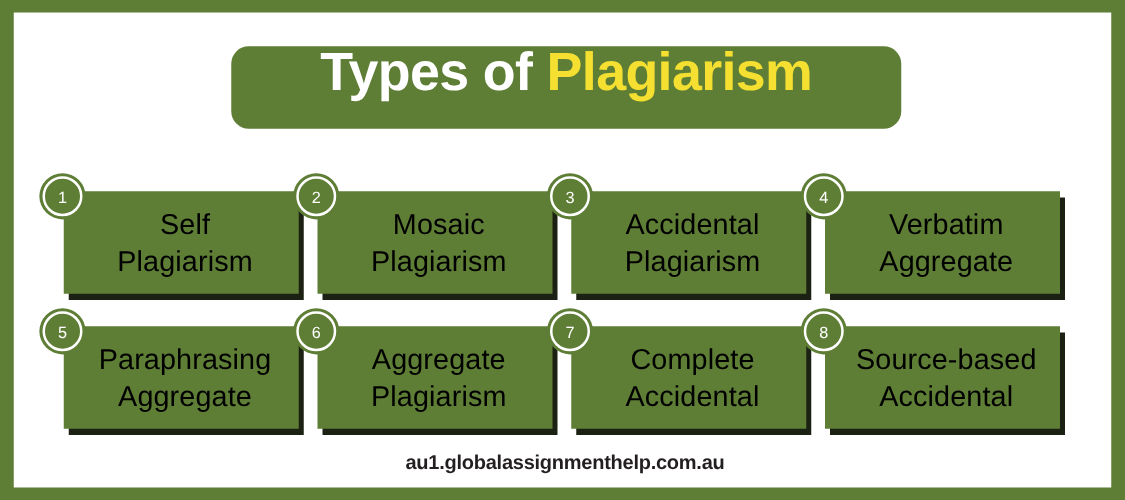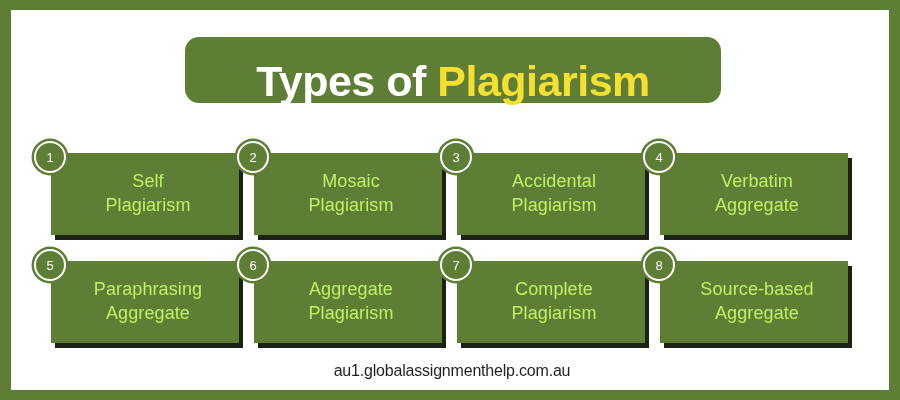--- a/index.html
+++ b/index.html
@@ -37,21 +37,21 @@
   
   .title-banner {
     position: absolute;
     left: 174px;
     top: 27px;
     width: 536px;
     height: 66px;
     background: #5E7D35;
     border-radius: 14px;
     display: flex;
-    align-items: flex-end;
+    align-items: flex-start;
     justify-content: center;
     box-sizing: border-box;
   }
   .title-text {
     font-size: 43px;
     font-weight: bold;
     letter-spacing: -0.5px;
     line-height: 1;
     white-space: nowrap;
   }
@@ -82,22 +82,22 @@
     align-items: center;
     justify-content: center;
     padding: 0 8px 0 14px;
   }
   .card-col-0 { left: 4px;   }
   .card-col-1 { left: 207px; }
   .card-col-2 { left: 410px; }
   .card-col-3 { left: 613px; }
 
   .card-label {
-    color: #bef264;
-    font-size: 18px;
+    color: #000000;
+    font-size: 23px;
     line-height: 1.32;
     text-align: center;
     white-space: pre-line;
     letter-spacing: 0.1px;
   }
 
   .card-badge {
     position: absolute;
     left: -17px;
     top: -12px;
@@ -121,21 +121,21 @@
 
   
   .footer-url {
     position: absolute;
     left: 0;
     top: 352px;
     width: 882px;
     text-align: center;
     color: #231F20;
     font-size: 16px;
-    font-weight: normal;
+    font-weight: bold;
     letter-spacing: -0.2px;
   }
 </style>
 </head>
 <body>
 
 <div class="infographic-frame">
   <div class="infographic-inner">
 
     <div class="title-banner">
@@ -196,29 +196,29 @@
           </span>
           <span class="card-label">Aggregate
 Plagiarism</span>
         </div>
 
         <div class="card card-col-2">
           <span class="card-badge">
             <span class="card-badge-number">7</span>
           </span>
           <span class="card-label">Complete
-Plagiarism</span>
+Accidental</span>
         </div>
 
         <div class="card card-col-3">
           <span class="card-badge">
             <span class="card-badge-number">8</span>
           </span>
           <span class="card-label">Source-based
-Aggregate</span>
+Accidental</span>
         </div>
 
       </div>
 
     </div>
 
     <div class="footer-url">au1.globalassignmenthelp.com.au</div>
 
   </div>
 </div>

